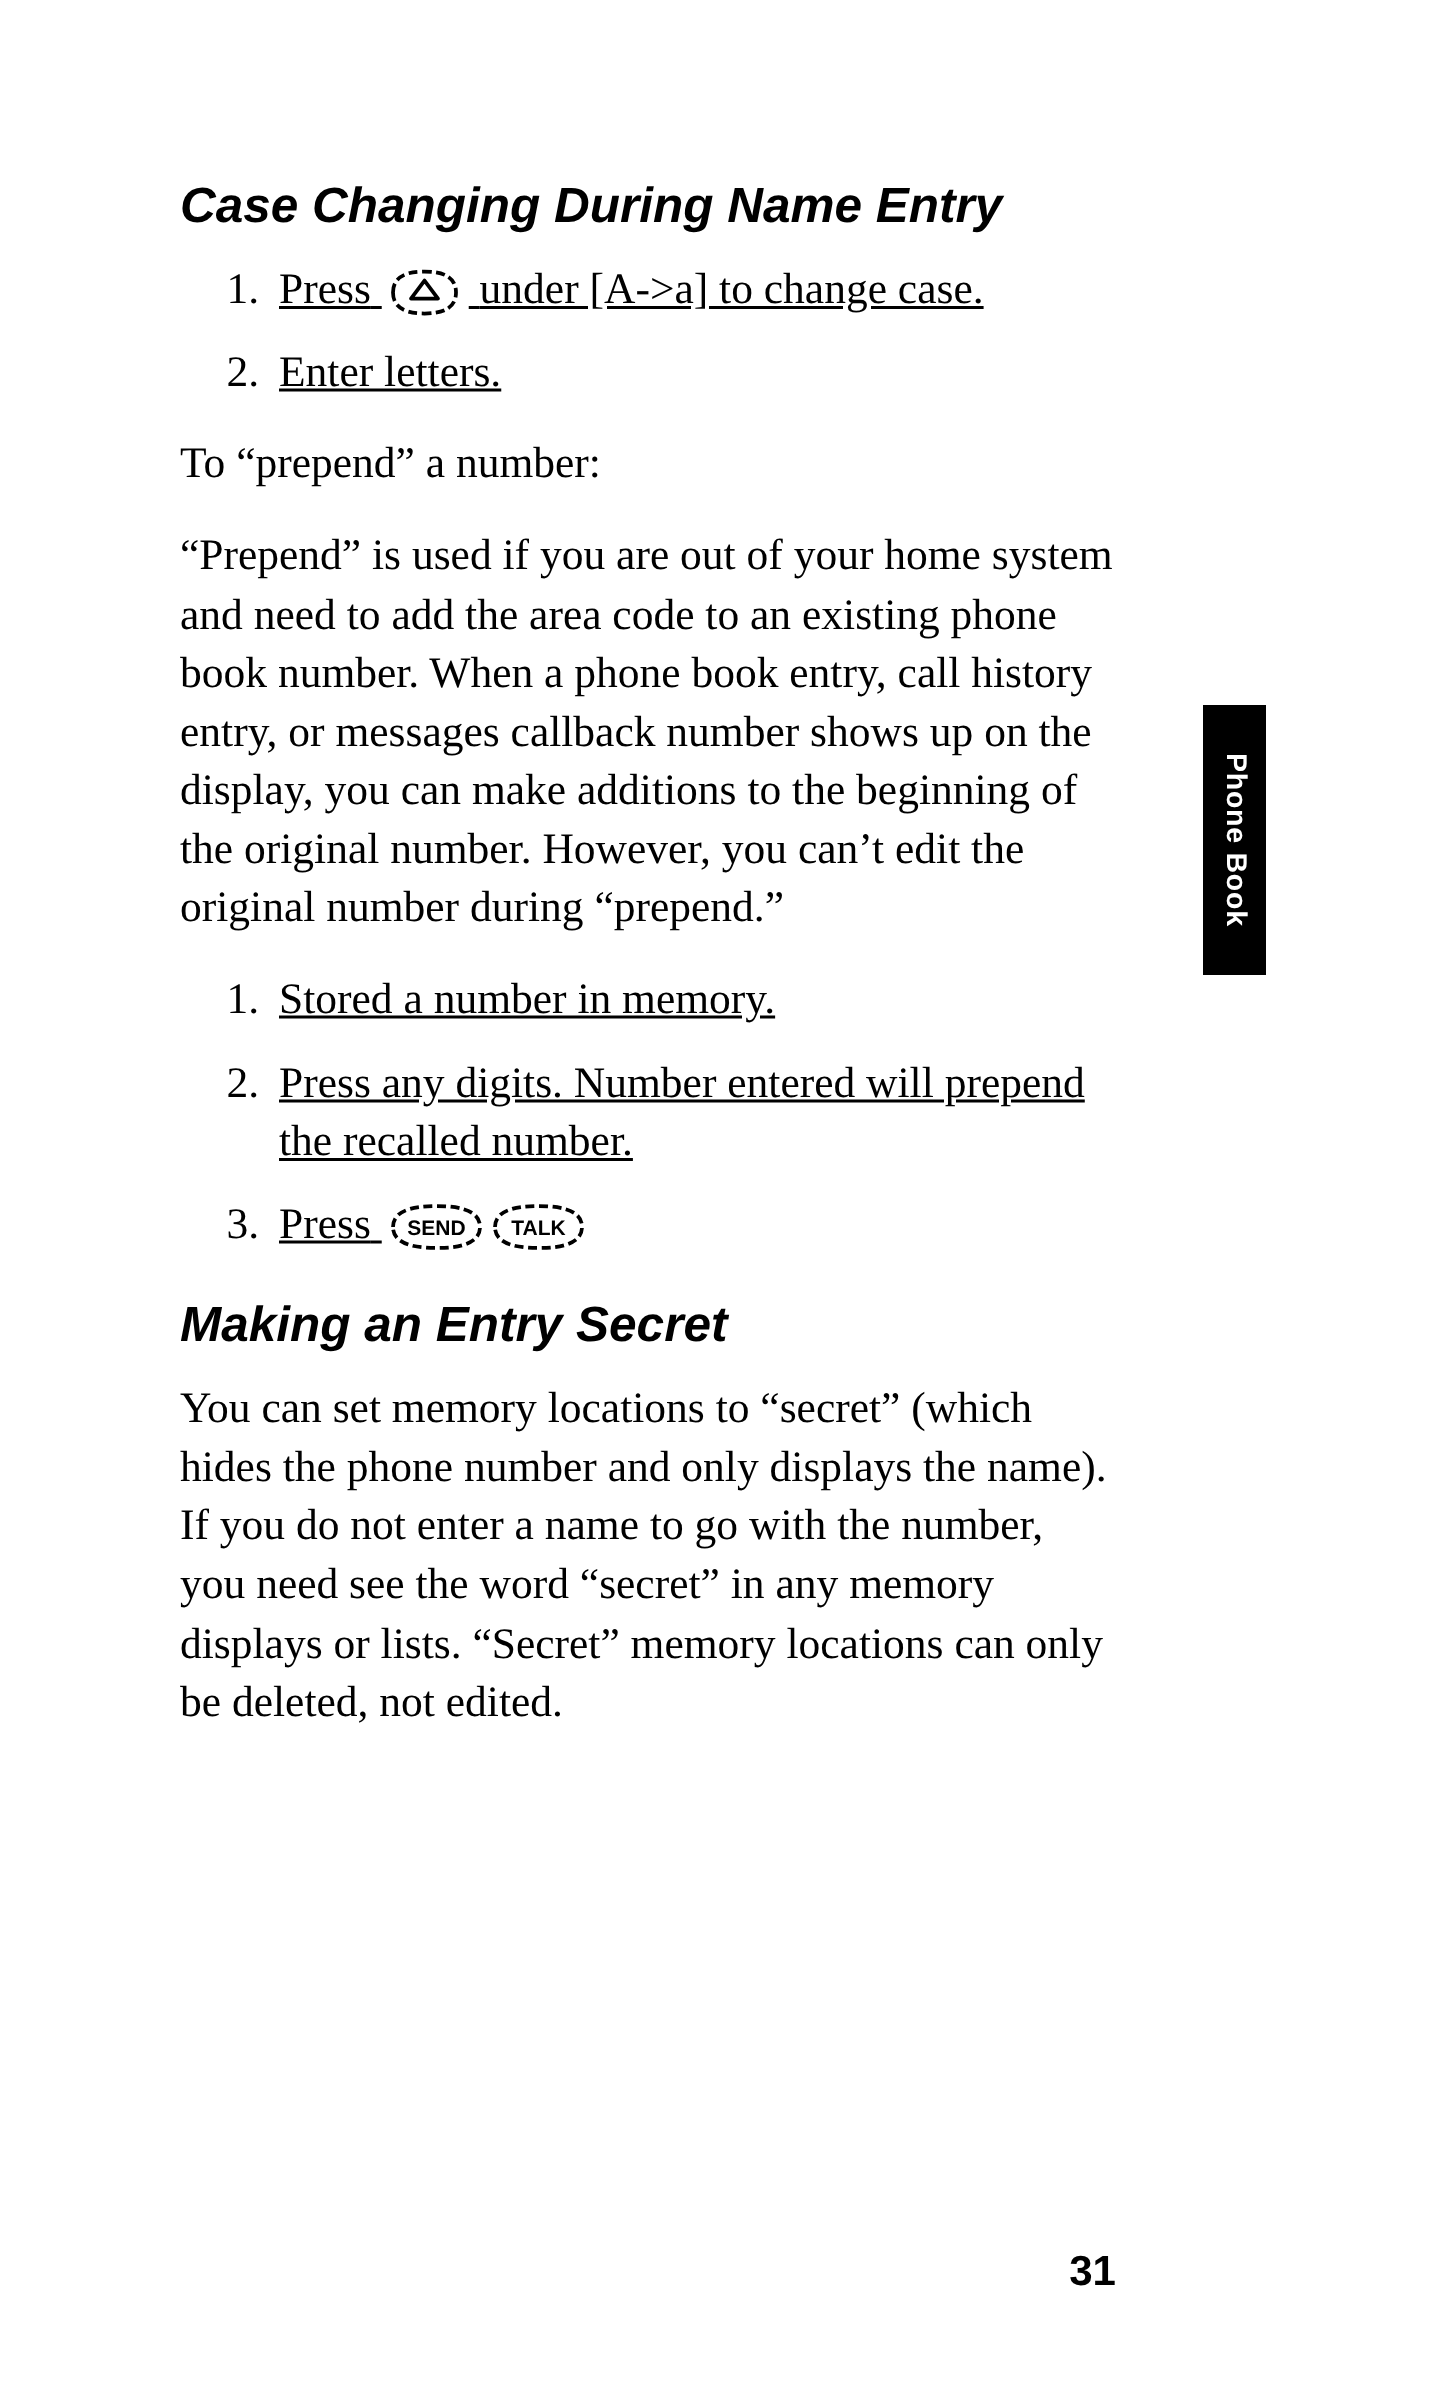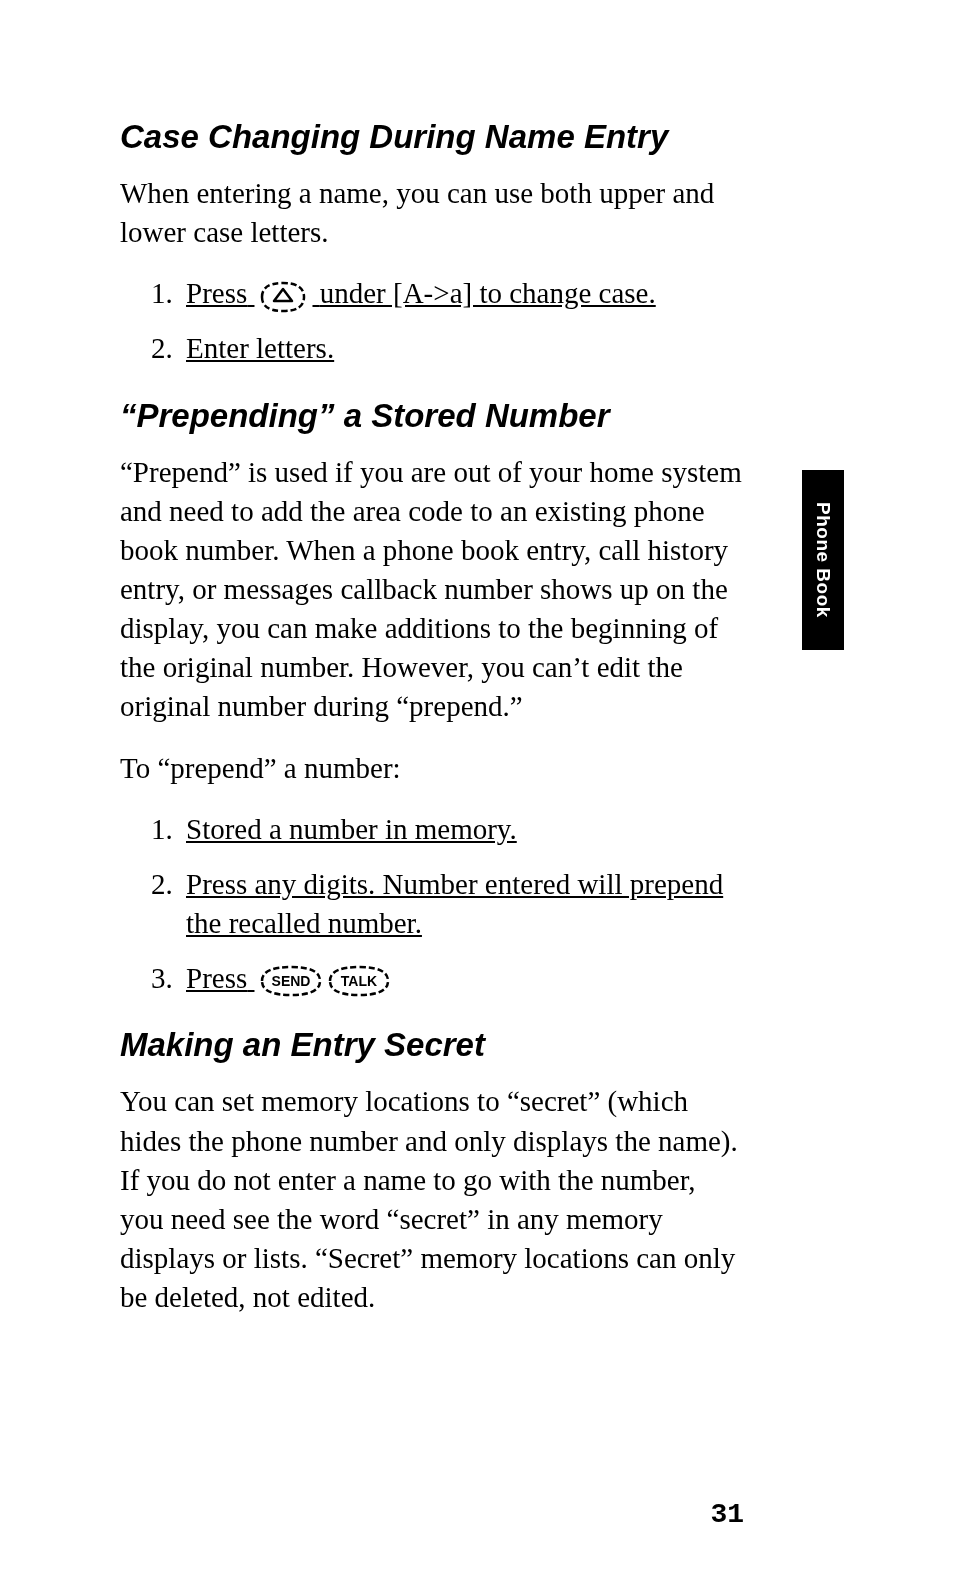--- a/index.html
+++ b/index.html
@@ -59,58 +59,56 @@
     align-items: center;
     justify-content: center;
     writing-mode: vertical-rl;
     text-orientation: mixed;
     letter-spacing: 0.5px;
   }
   .page-num {
     position: absolute;
     right: 100px;
     bottom: 60px;
-    font-family: Liberation Mono, monospace;
+    font-family: Liberation Sans, sans-serif;
     font-weight: 700;
     font-size: 28px;
   }
   .key-icon {
     display: inline-block;
     vertical-align: middle;
     margin: 0 4px;
   }
   .key-icon svg { display: block; }
   .inline-flow { line-height: 1.35; }
 </style>
 </head>
 <body>
 
 <div class="page">
 
   <h2 class="section">Case Changing During Name Entry</h2>
-  <p class="body">When entering a name, you can use both upper and lower case letters.</p>
   <ol>
     <li>
       <span class="inline-flow">
         <span>Press</span>
         <span class="key-icon">
           <svg width="50" height="32" viewBox="0 0 50 32">
             <path d="M4 16 Q4 2 25 2 Q46 2 46 16 Q46 30 25 30 Q4 30 4 16 Z" fill="none" stroke="#000" stroke-width="2.5" stroke-dasharray="6 3"></path>
             <path d="M25 8 L34 20 L16 20 Z" fill="none" stroke="#000" stroke-width="2.5" stroke-linejoin="round"></path>
           </svg>
         </span>
         <span>under [A-&gt;a] to change case.</span>
       </span>
     </li>
     <li>Enter letters.</li>
   </ol>
 
-  <h2 class="section">“Prepending” a Stored Number</h2>
+  <p class="body">To “prepend” a number:</p>
   <p class="body">“Prepend” is used if you are out of your home system and need to add the area code to an existing phone book number. When a phone book entry, call history entry, or messages callback number shows up on the display, you can make additions to the beginning of the original number. However, you can’t edit the original number during “prepend.”</p>
-  <p class="body">To “prepend” a number:</p>
   <ol>
     <li>Stored a number in memory.</li>
     <li>Press any digits. Number entered will prepend the recalled number.</li>
     <li>
       <span class="inline-flow">
         <span>Press</span>
         <span class="key-icon">
           <svg width="66" height="34" viewBox="0 0 66 34">
             <path d="M4 17 Q4 3 33 3 Q62 3 62 17 Q62 31 33 31 Q4 31 4 17 Z" fill="none" stroke="#000" stroke-width="2.5" stroke-dasharray="6 3"></path>
             <text x="33" y="22" text-anchor="middle" font-family="Arial, sans-serif" font-size="14" font-weight="700">SEND</text>

